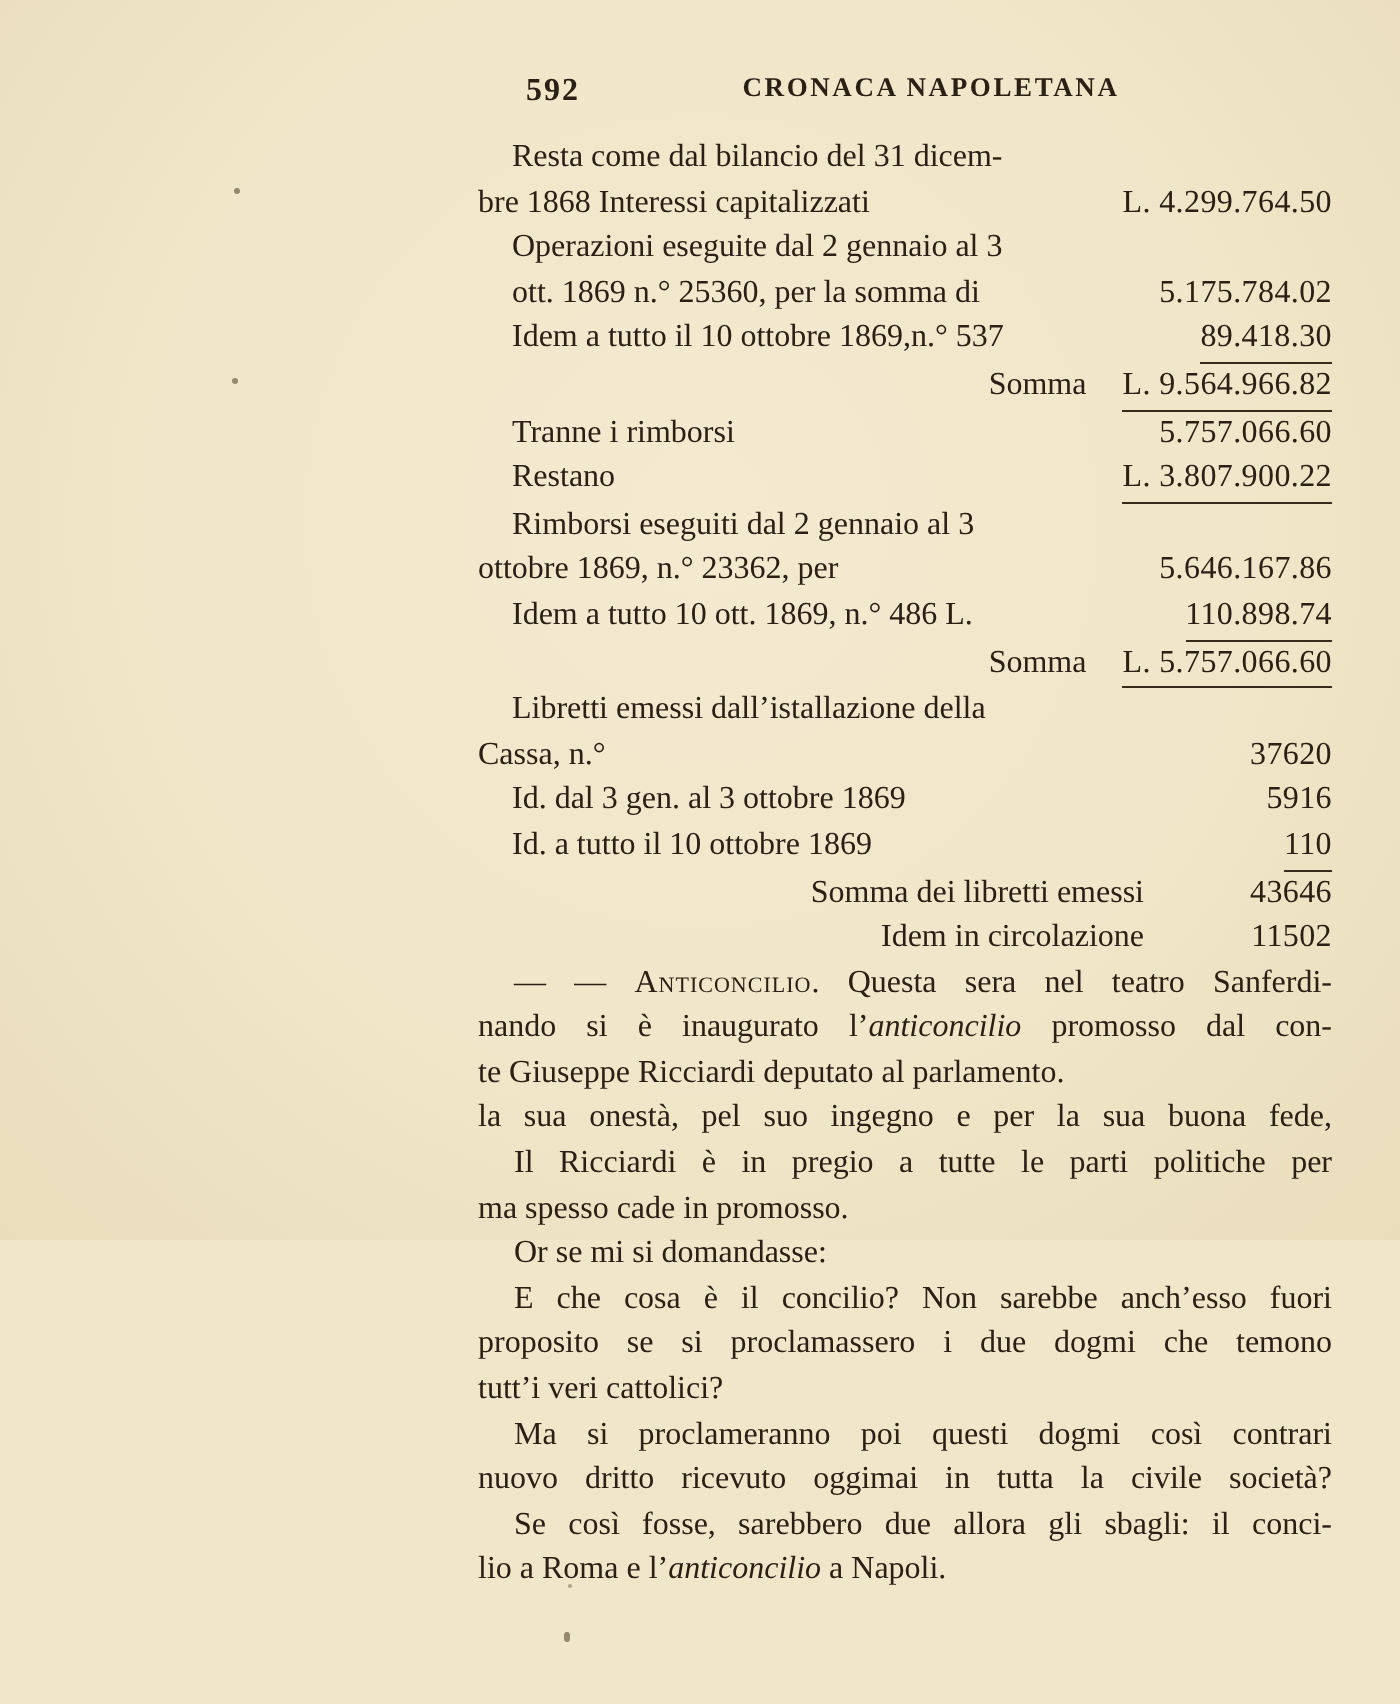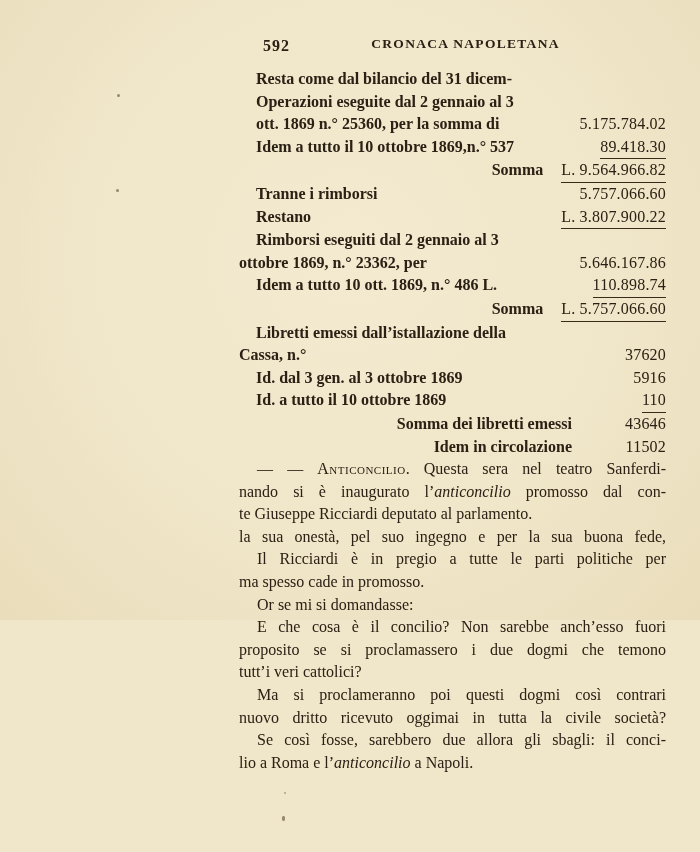--- a/index.html
+++ b/index.html
@@ -18,21 +18,21 @@
   .page-number{
     position:absolute;left:24px;top:1px;
     font-weight:bold;font-size:16px;letter-spacing:1px;
   }
   .running-header{
     display:block;text-align:center;padding-left:26px;
     font-weight:bold;font-size:13.5px;letter-spacing:1.3px;
   }
   
   .lrow{display:flex;align-items:baseline;line-height:22.6px;font-size:16px;}
-  .llabel{white-space:nowrap;font-weight:bold;}
+  .llabel{white-space:nowrap;}
   .lind{padding-left:17px;}
   .pushr{margin-left:auto;margin-right:18px;text-align:right;}
   .lamount{margin-left:auto;min-width:76px;text-align:right;white-space:nowrap;letter-spacing:0.2px;}
   .lamount.noauto{margin-left:0;}
   .amt{display:inline-block;}
   .rule{border-bottom:1.2px solid #382b1a;}
   
   .para{margin:0;}
   .aline{font-size:16px;line-height:22.6px;}
   .just{text-align:justify;text-align-last:justify;}
@@ -57,20 +57,24 @@
 
   <div class="content">
     <div class="header-row">
       <span class="page-number">592</span>
       <span class="running-header">CRONACA NAPOLETANA</span>
     </div>
 
     <div>
         <div class="lrow">
           <span class="llabel lind">Resta come dal bilancio del 31 dicem-</span>
+        </div>
+        <div class="lrow">
+          <span class="llabel">bre 1868 Interessi capitalizzati</span>
+          <span class="lamount"><span class="amt">L. 4.299.764.50</span></span>
         </div>
         <div class="lrow">
           <span class="llabel lind">Operazioni eseguite dal 2 gennaio al 3</span>
         </div>
         <div class="lrow">
           <span class="llabel lind">ott. 1869 n.° 25360, per la somma di</span>
           <span class="lamount"><span class="amt">5.175.784.02</span></span>
         </div>
         <div class="lrow">
           <span class="llabel lind">Idem a tutto il 10 ottobre 1869,n.° 537</span>

